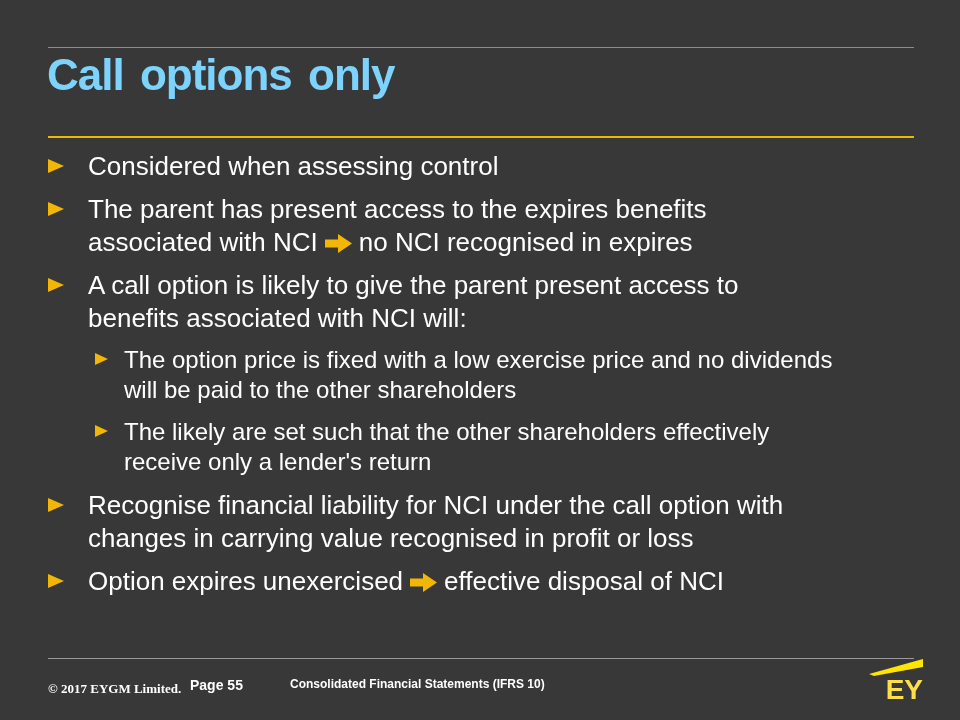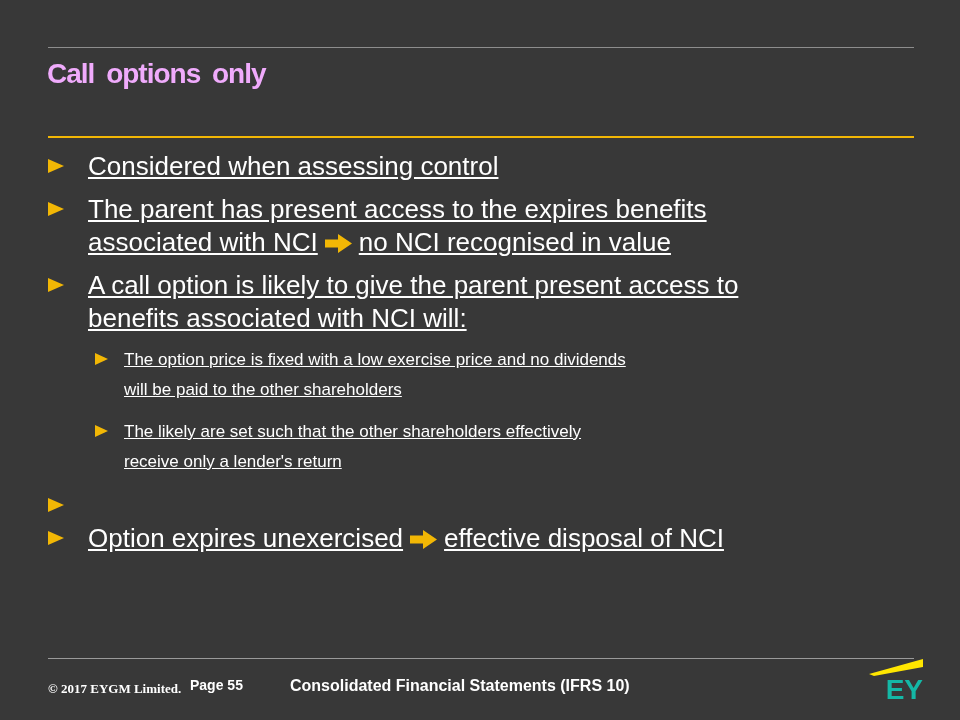--- a/index.html
+++ b/index.html
@@ -3,53 +3,53 @@
 <meta charset="utf-8">
 <style>
   html, body { margin:0; padding:0; }
   body {
     width:960px; height:720px; overflow:hidden; position:relative;
     background:#383838; color:#ffffff;
     font-family:"Liberation Sans", sans-serif;
   }
   .top-rule { position:absolute; left:48px; top:47px; width:866px; height:1px; background:#8d8d8d; }
   .slide-title {
-    position:absolute; left:47px; top:58px; margin:0;
-    font-size:28px; font-weight:700; letter-spacing:-1px; word-spacing:5px; color:#f0abfc;
+    position:absolute; left:47px; top:50px; margin:0;
+    font-size:44px; font-weight:700; letter-spacing:-1px; word-spacing:5px; color:#7dd3fc;
   }
   .gold-rule { position:absolute; left:48px; top:136px; width:866px; height:2px; background:#F2B705; }
 
-  .content { position:absolute; left:48px; top:150px; width:866px;text-decoration:underline; }
+  .content { position:absolute; left:48px; top:150px; width:866px; }
   .bullet { display:flex; margin-bottom:10px; }
   .marker { flex:none; width:0; height:0; border-style:solid; }
   .l1 > .marker {
     border-width:7px 0 7px 16px;
     border-color:transparent transparent transparent #F2B705;
     margin-top:9px; margin-right:24px;
   }
   .l2 { margin-left:47px; margin-bottom:12px; }
   .l2 > .marker {
     border-width:6px 0 6px 13px;
     border-color:transparent transparent transparent #F2B705;
     margin-top:8px; margin-right:16px;
   }
   .l1 > .text { font-size:26px; line-height:33px; }
-  .l2 > .text { font-size:17px; line-height:30px; }
+  .l2 > .text { font-size:24px; line-height:30px; }
   .line { display:block; white-space:nowrap; }
   .arrow-icon { display:inline-block; margin:0 7px; }
   .arrow-icon svg { vertical-align:-2px; display:inline-block; }
 
   .footer-rule { position:absolute; left:48px; top:658px; width:866px; height:1px; background:#9a9a9a; }
   .copyright { position:absolute; left:48px; top:681px; font-size:13px; font-weight:700;font-family:Liberation Serif, serif; }
   .page-label { position:absolute; left:190px; top:677px; font-size:14px; font-weight:700; }
-  .deck-title { position:absolute; left:290px; top:677px; font-size:16px; font-weight:700; }
+  .deck-title { position:absolute; left:290px; top:677px; font-size:12px; font-weight:700; }
 
   .logo { position:absolute; right:37px; top:659px; width:56px; text-align:right; }
   .logo .beam { display:block; margin-left:auto; }
-  .logo .ey { font-size:28px; font-weight:800; line-height:24px; margin-top:2px; color:#14b8a6; }
+  .logo .ey { font-size:28px; font-weight:800; line-height:24px; margin-top:2px; color:#fde047; }
 </style>
 </head>
 <body>
 
 <div class="top-rule"></div>
 <h1 class="slide-title">Call options only</h1>
 <div class="gold-rule"></div>
 
 <div class="content">
 
@@ -60,21 +60,21 @@
     </div>
   </div>
 
   <div class="bullet l1">
     <span class="marker"></span>
     <div class="text">
       <span class="line">The parent has present access to the expires benefits</span>
       <span class="line">
         <span>associated with NCI</span><span class="arrow-icon"><svg width="27" height="19" viewBox="0 0 27 19">
               <path d="M0,5.5 H13 V0 L27,9.5 L13,19 V13.5 H0 Z" fill="#F2B705"></path>
-            </svg></span><span>no NCI recognised in value</span>
+            </svg></span><span>no NCI recognised in expires</span>
       </span>
     </div>
   </div>
 
   <div class="bullet l1">
     <span class="marker"></span>
     <div class="text">
       <span class="line">A call option is likely to give the parent present access to</span>
       <span class="line">benefits associated with NCI will:</span>
     </div>
@@ -91,20 +91,24 @@
   <div class="bullet l2">
     <span class="marker"></span>
     <div class="text">
       <span class="line">The likely are set such that the other shareholders effectively</span>
       <span class="line">receive only a lender's return</span>
     </div>
   </div>
 
   <div class="bullet l1">
     <span class="marker"></span>
+    <div class="text">
+      <span class="line">Recognise financial liability for NCI under the call option with</span>
+      <span class="line">changes in carrying value recognised in profit or loss</span>
+    </div>
   </div>
 
   <div class="bullet l1">
     <span class="marker"></span>
     <div class="text">
       <span class="line">
         <span>Option expires unexercised</span><span class="arrow-icon"><svg width="27" height="19" viewBox="0 0 27 19">
               <path d="M0,5.5 H13 V0 L27,9.5 L13,19 V13.5 H0 Z" fill="#F2B705"></path>
             </svg></span><span>effective disposal of NCI</span>
       </span>

